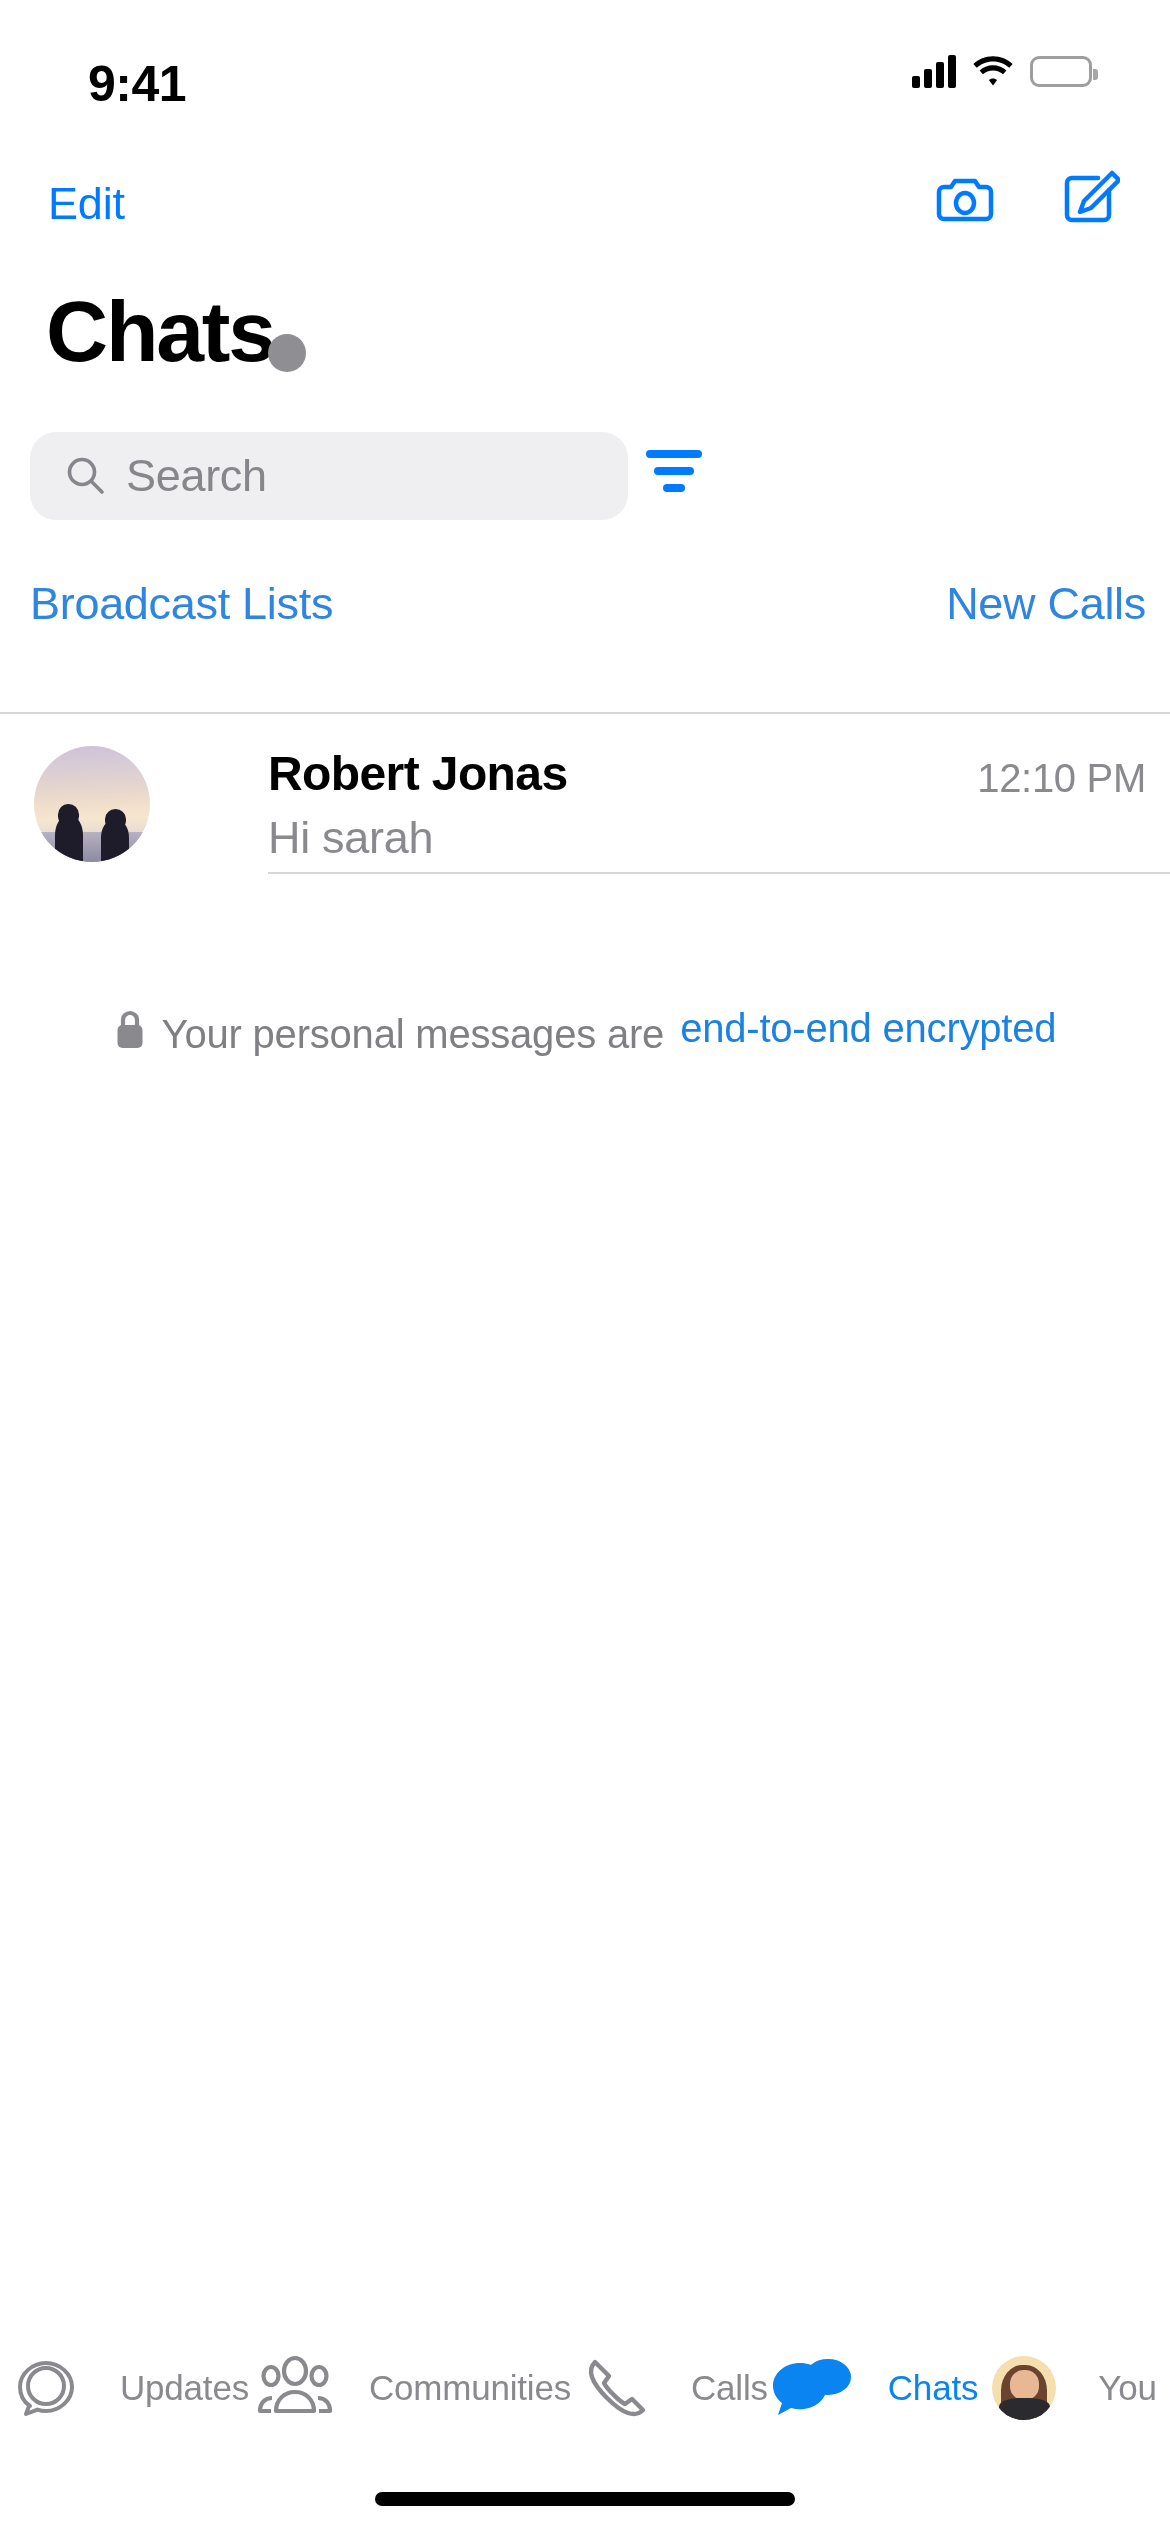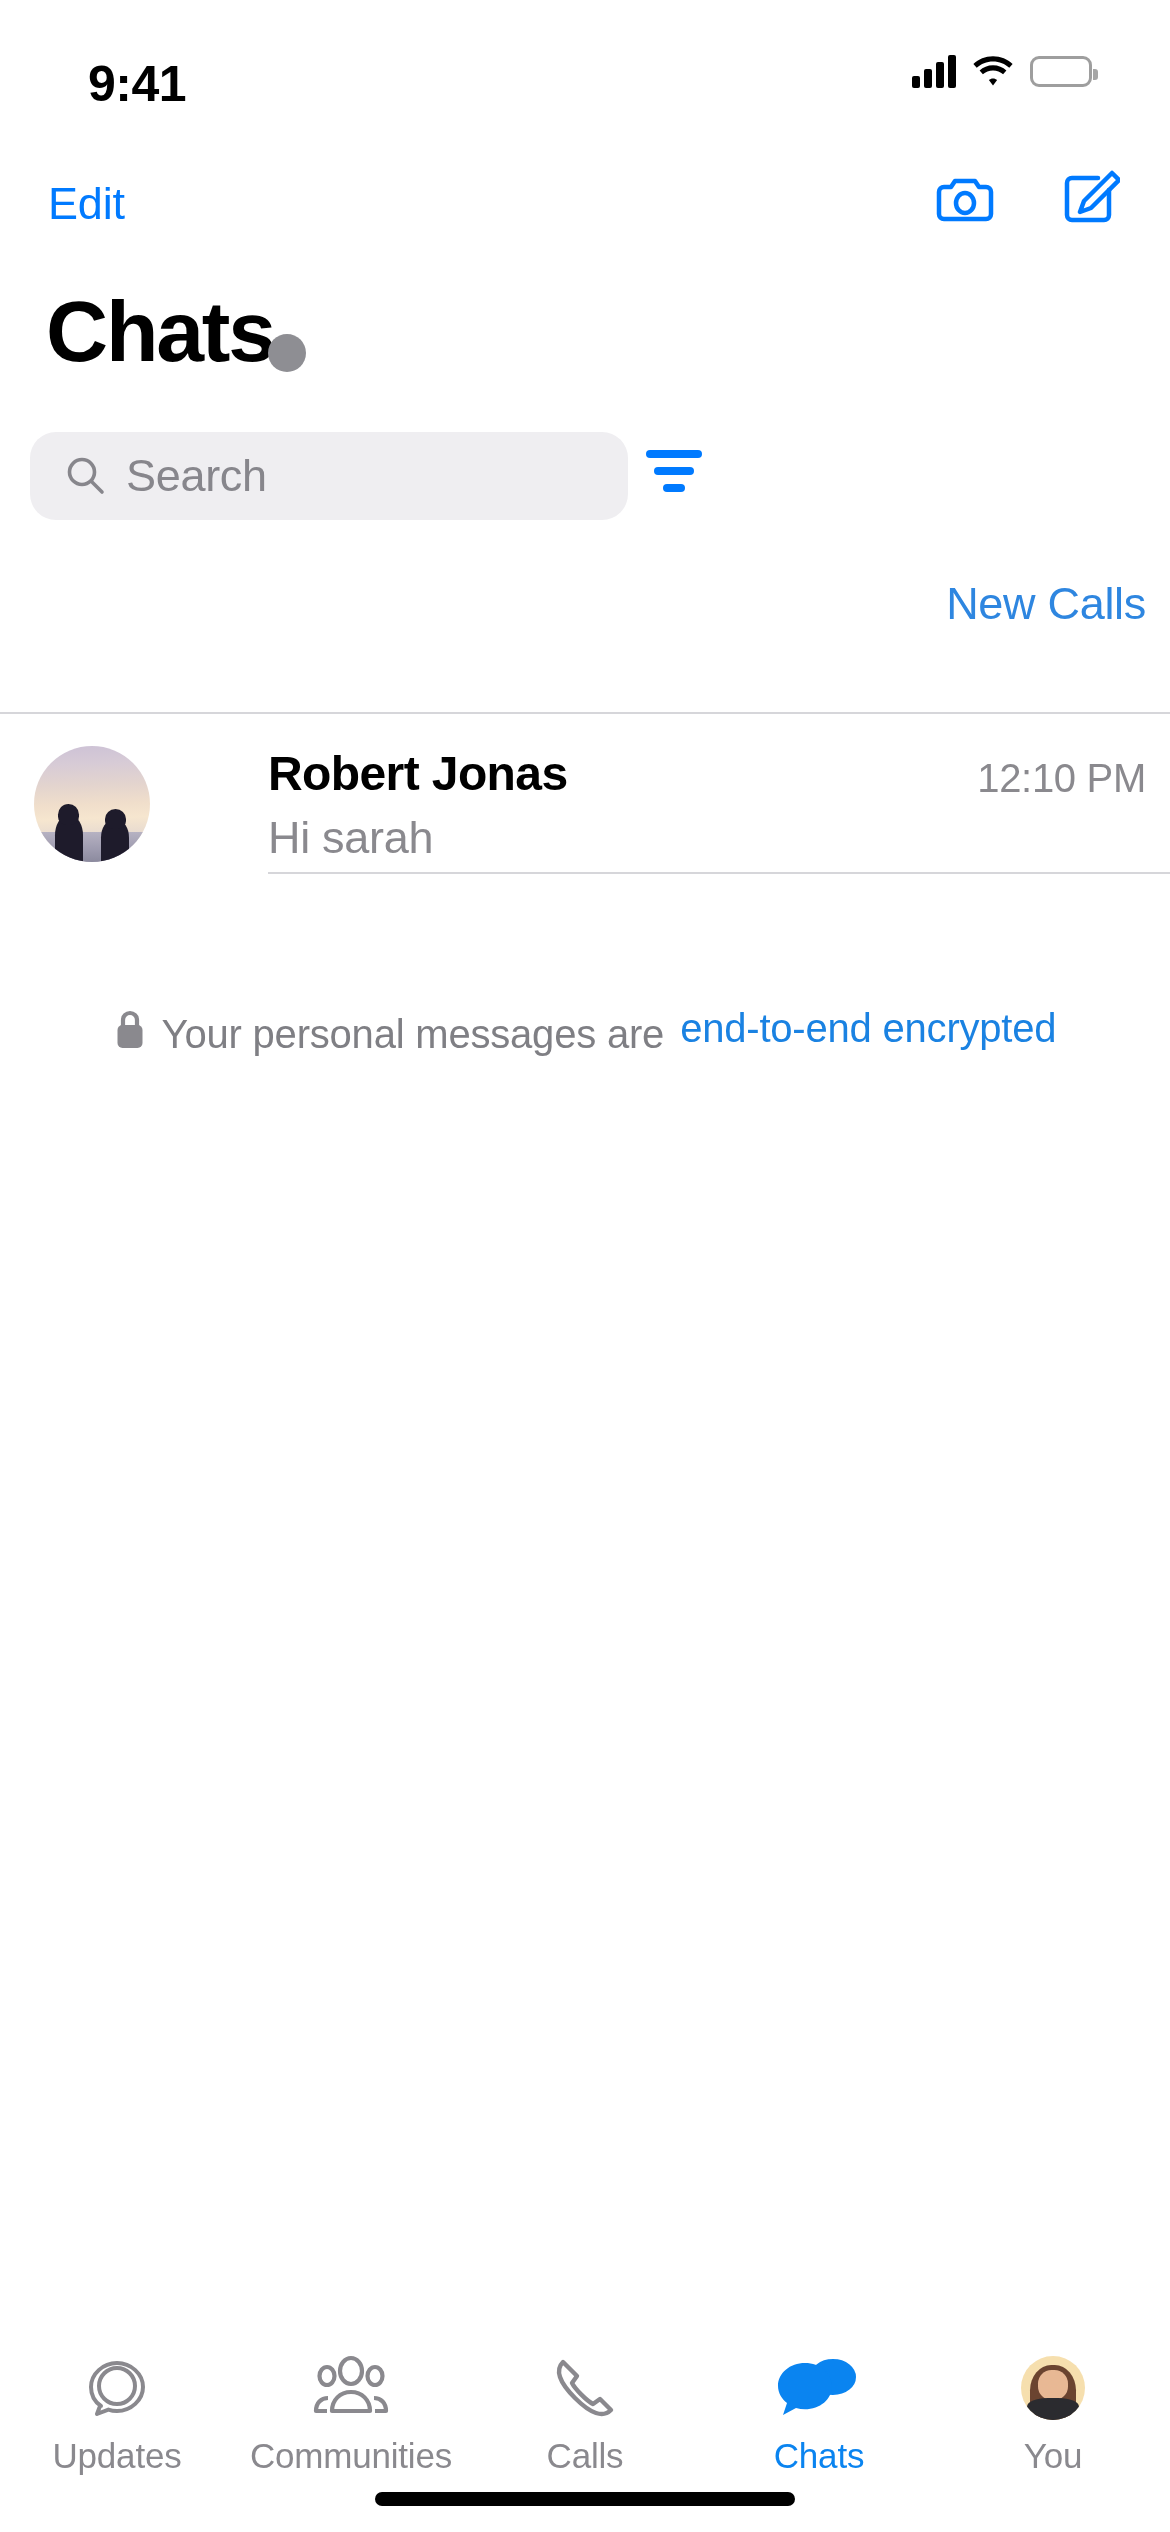--- a/index.html
+++ b/index.html
@@ -346,23 +346,23 @@
     width: 1170px;
     height: 200px;
     background: #ffffff;
     display: flex;
     align-items: flex-start;
     padding-top: 18px;
   }
   .tab {
     flex: 1;
     display: flex;
-    flex-direction: column;
+    flex-direction: row;
     align-items: center;
-    gap: 10px;
+    gap: 28px;
   }
   .tab-icon-box {
     width: 92px;
     height: 76px;
     display: flex;
     align-items: center;
     justify-content: center;
   }
   .tab-label {
     font-size: 35px;
@@ -471,20 +471,21 @@
     <div class="filter-btn">
       <i></i>
         <i></i>
         <i></i>
     </div>
   </div>
 
   <div class="touch-dot"></div>
 
   <div class="link-row">
+    <a class="link-broadcast" href="#">Broadcast Lists</a>
     <a class="link-newgroup" href="#">New Calls</a>
   </div>
 
   <div class="divider-top"></div>
 
   <div class="chat-row">
     <div class="chat-avatar">
       <span class="water"></span>
       <span class="person p1"></span>
       <span class="person p2"></span>

